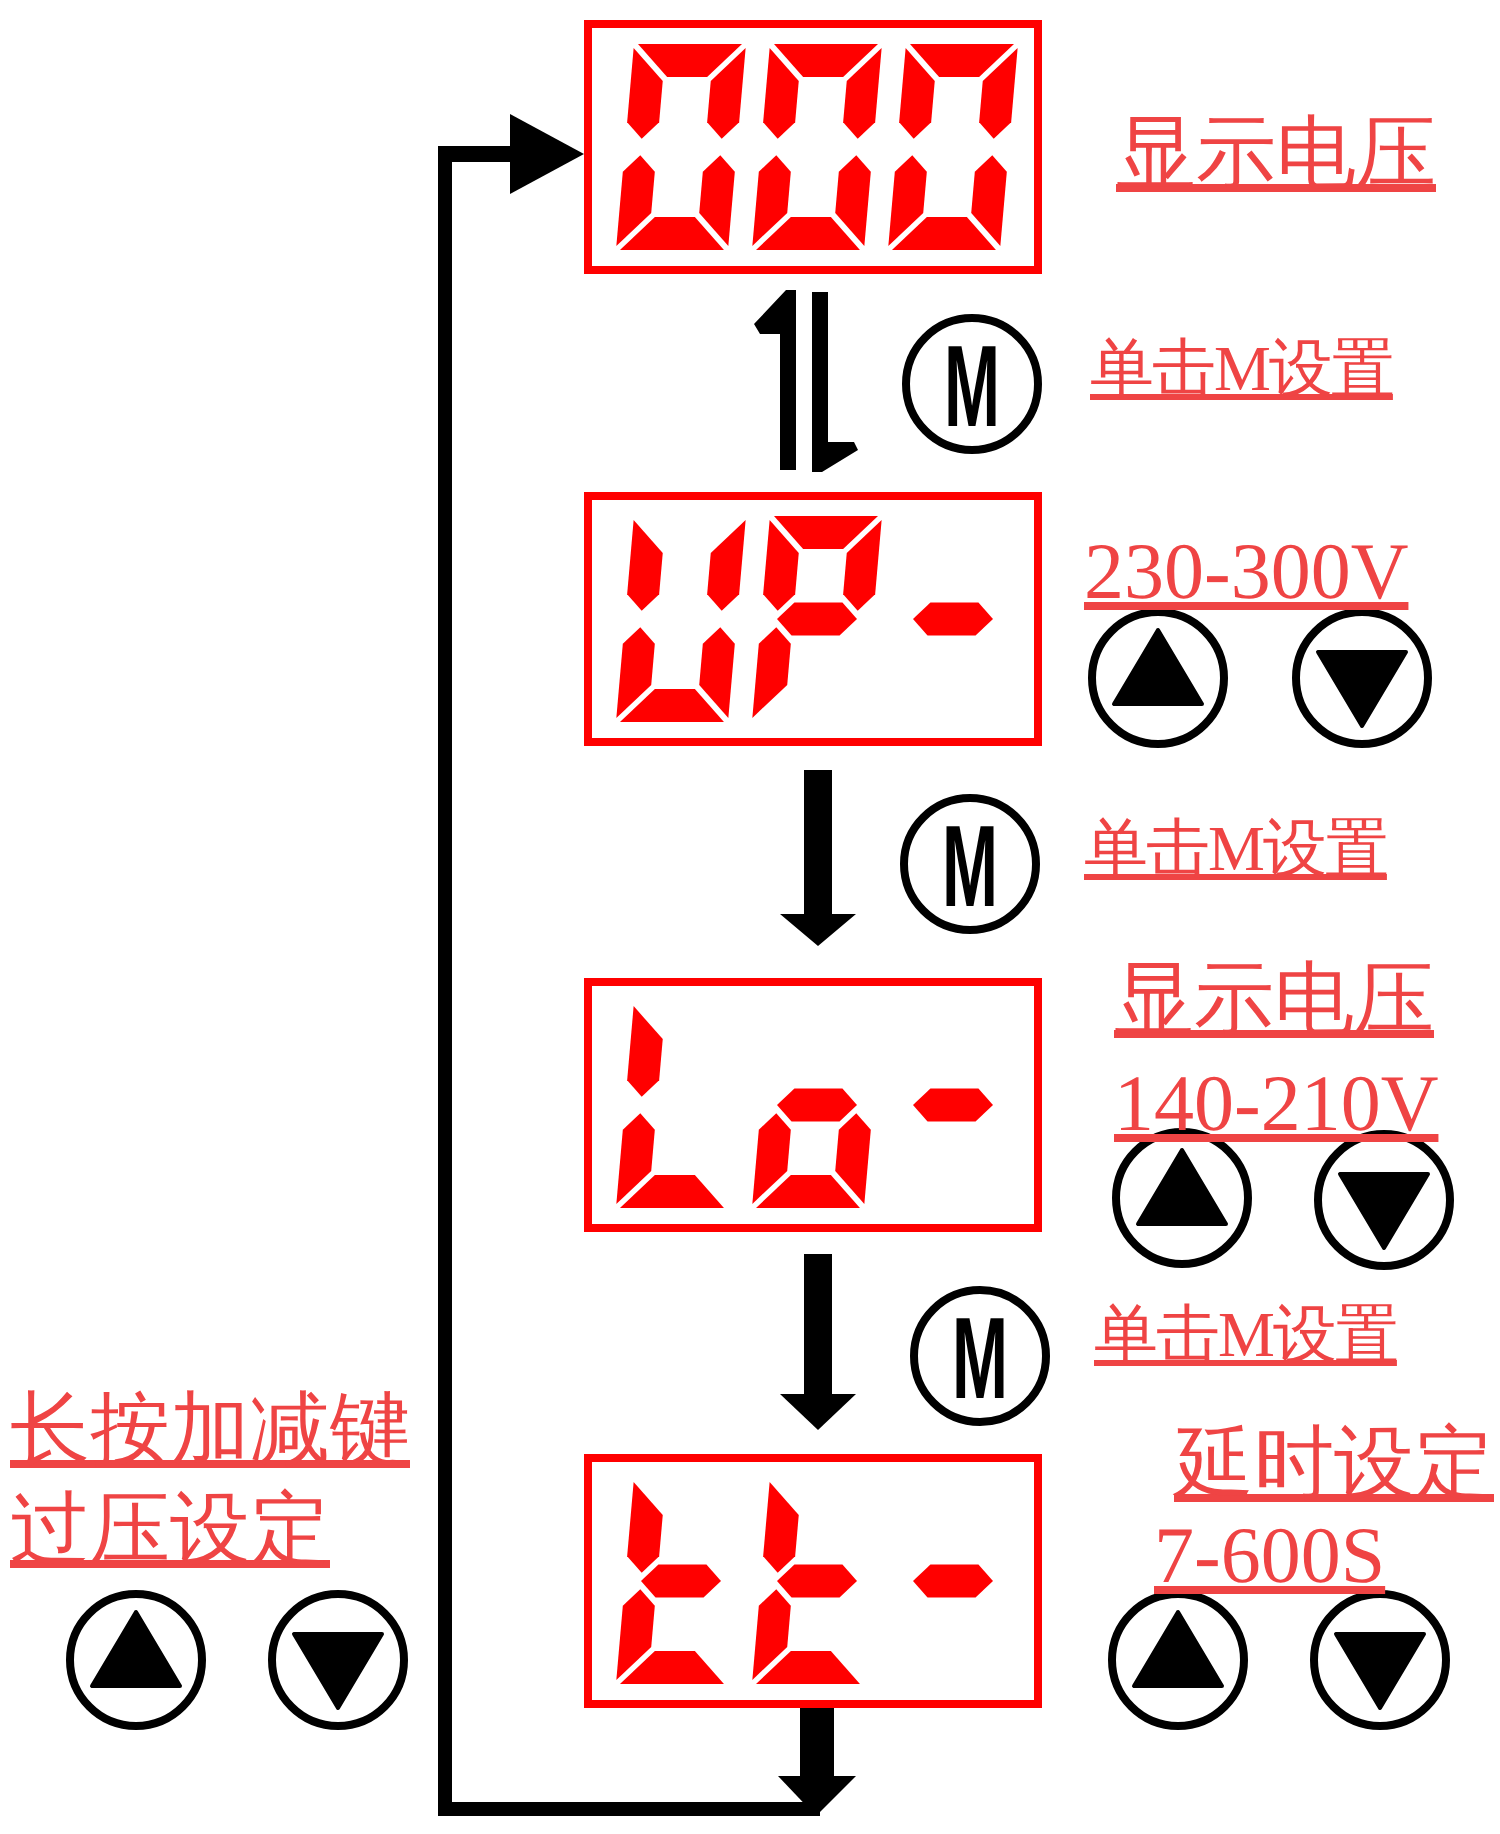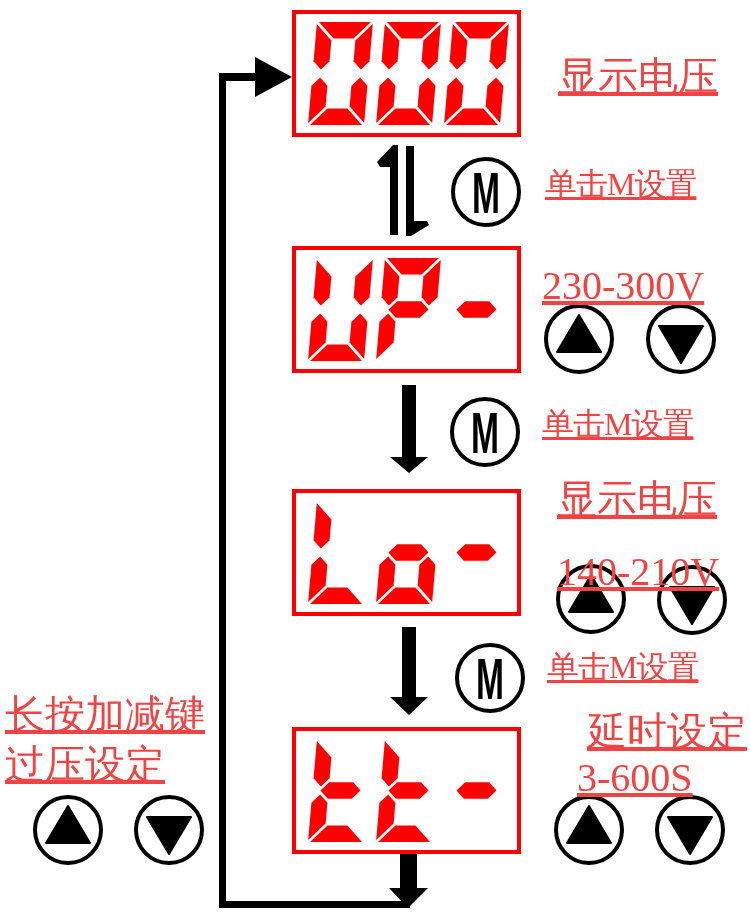--- a/index.html
+++ b/index.html
@@ -183,21 +183,21 @@
       </svg>
   </div>
 
   <div class="lbl" style="left:558px; top:57px;">显示电压</div>
 
   <div class="lbl action" style="left:545px; top:164px;">单击M设置</div>
   <div class="lbl num" style="left:514px; top:266px;margin-left:28px;">230-300V</div>
 
   <div class="lbl action" style="left:542px; top:404px;">单击M设置</div>
   <div class="lbl" style="left:557px; top:480px;">显示电压</div>
-  <div class="lbl num" style="left:557px; top:552px;">140-210V</div>
+  <div class="lbl num" style="left:557px; top:532px;">140-210V</div>
 
   <div class="lbl action" style="left:547px; top:647px;">单击M设置</div>
   <div class="lbl" style="left:587px; top:712px;">延时设定</div>
-  <div class="lbl num" style="left:577px; top:758px;">3-600S</div>
+  <div class="lbl num" style="left:577px; top:758px;">7-600S</div>
 
   <div class="lbl" style="left:5px; top:695px;">长按加减键</div>
   <div class="lbl" style="left:5px; top:745px;">过压设定</div>
 </div>
 
 </body></html>

